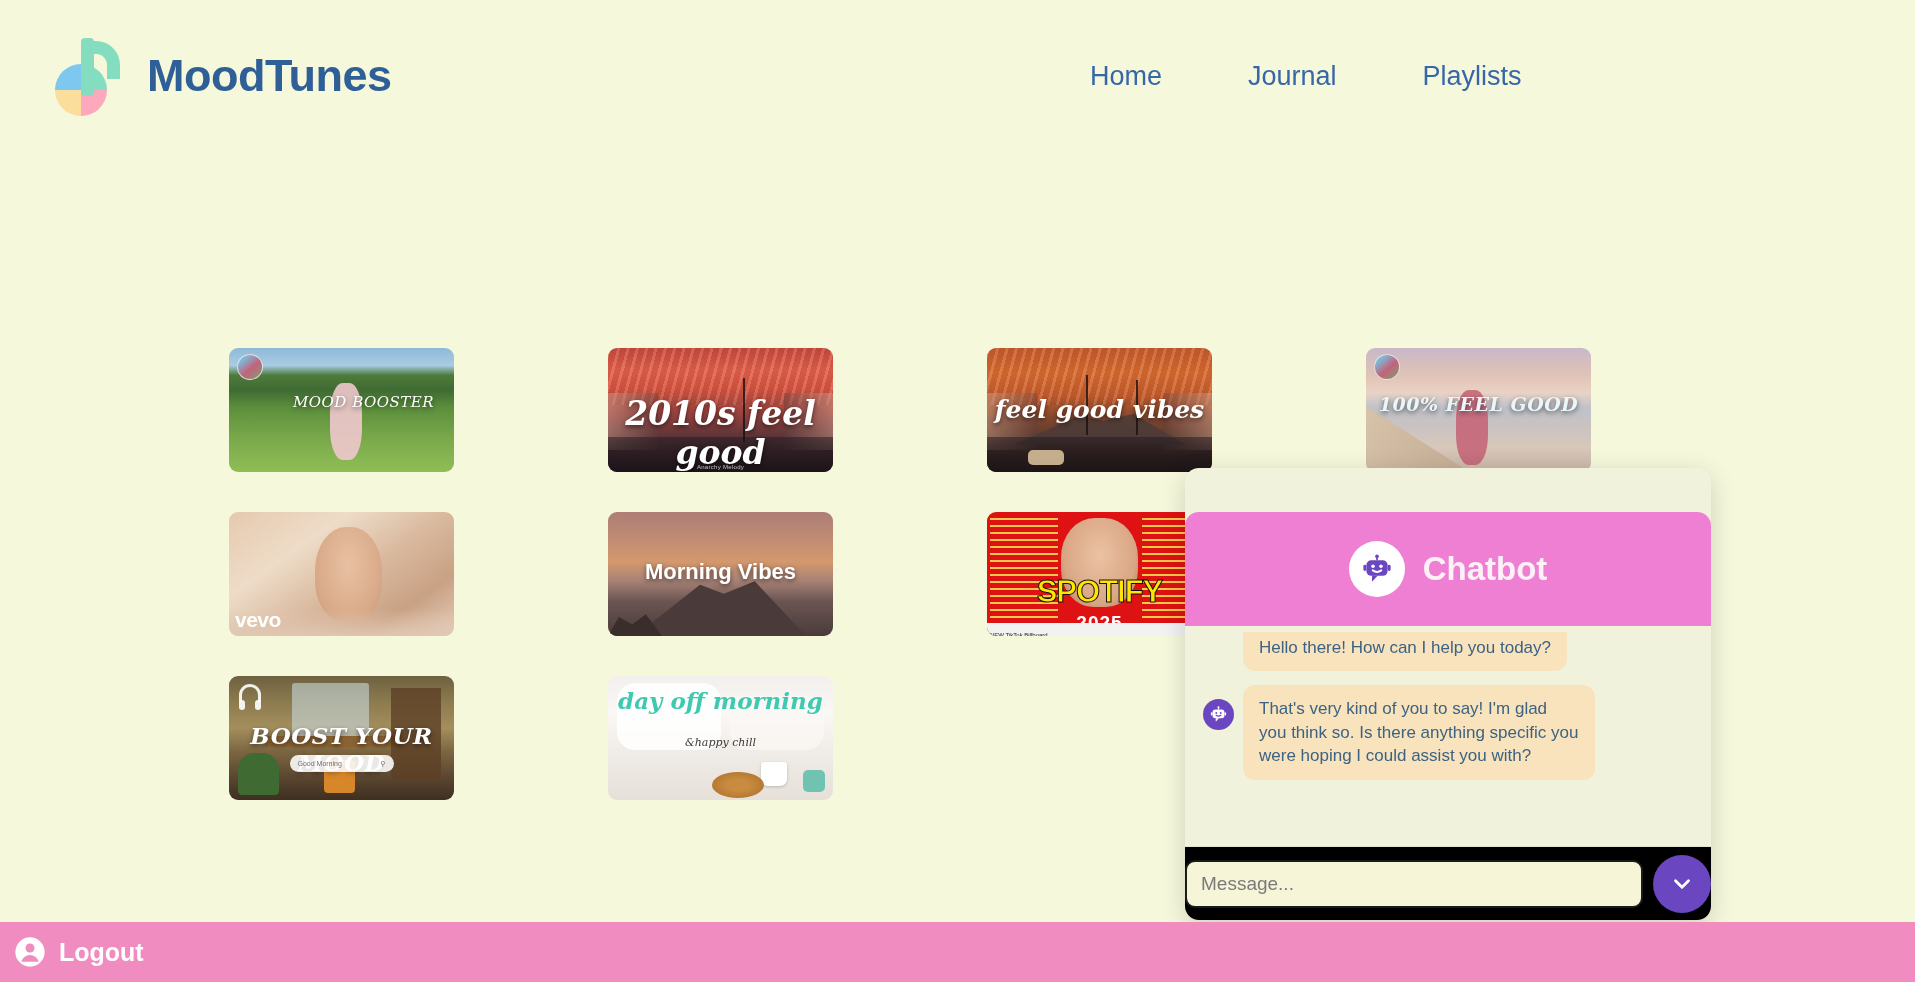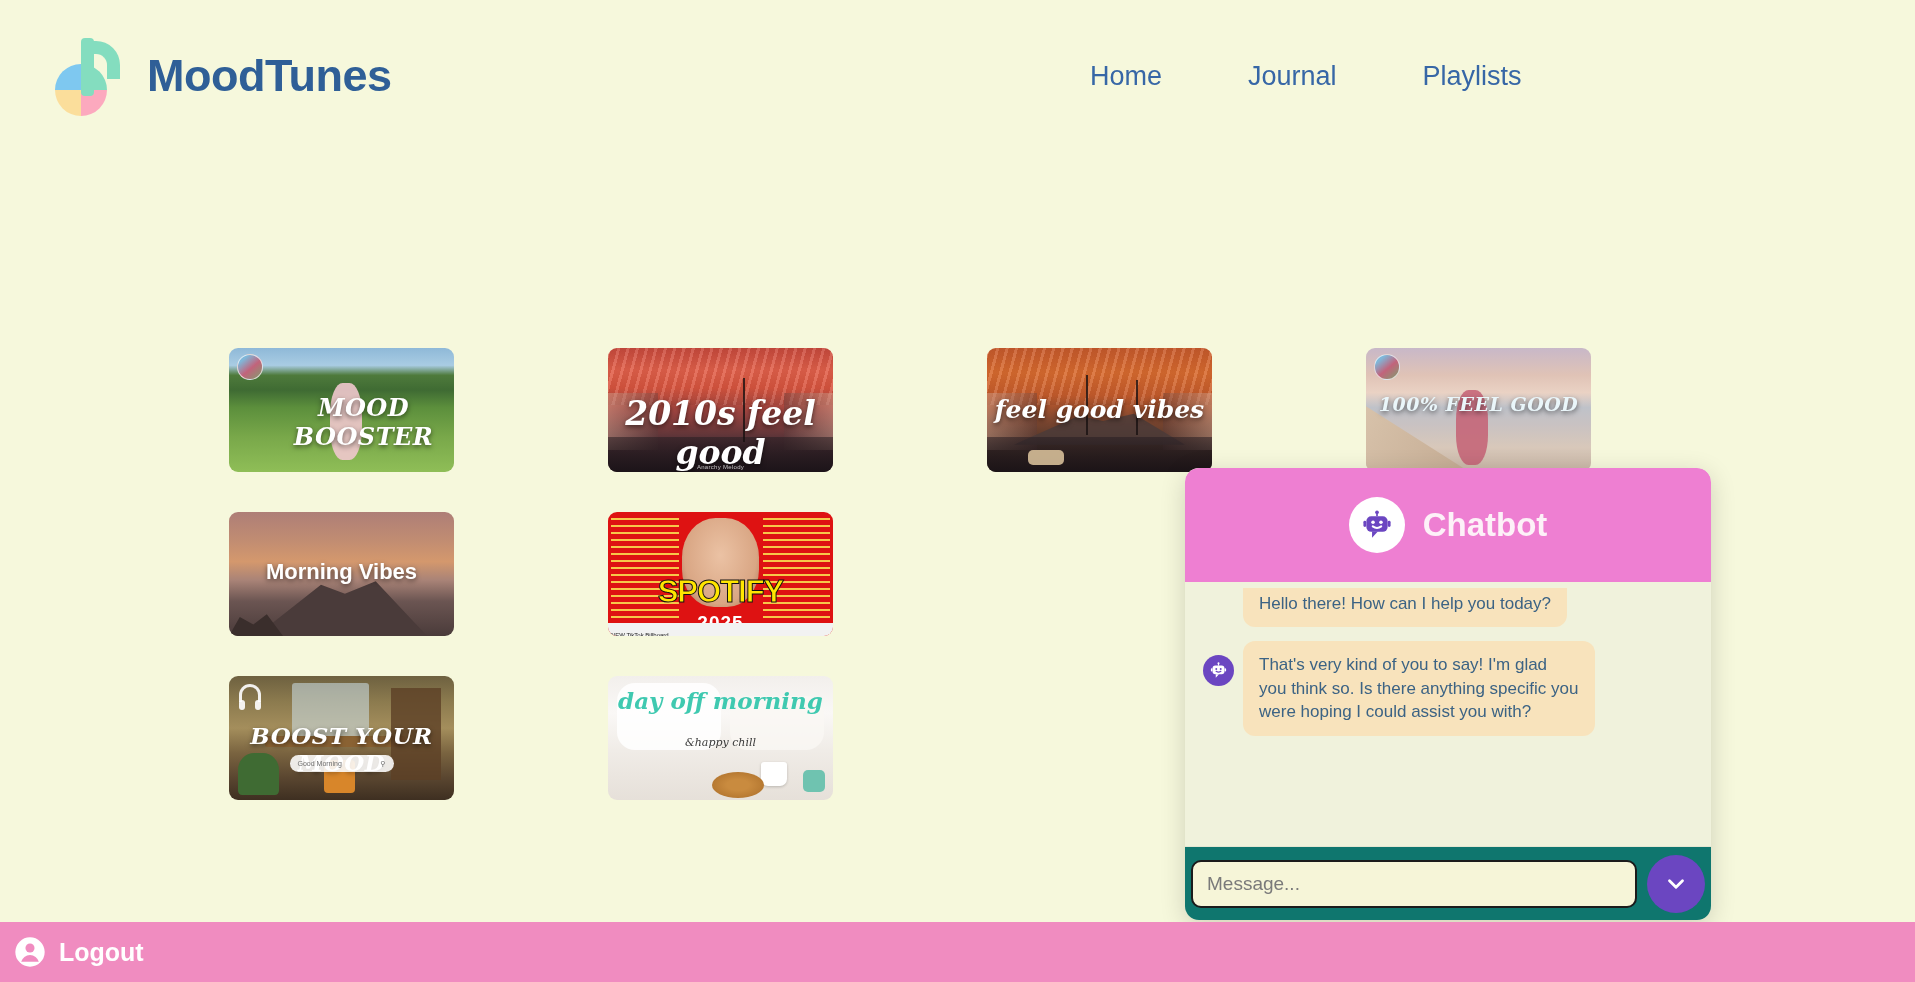--- a/index.html
+++ b/index.html
@@ -148,20 +148,21 @@
   .chatbot {
     position: absolute; left: 1185px; top: 468px; width: 526px; height: 452px;
     background: #F0F2DC; border-radius: 14px; overflow: hidden;
     box-shadow: 0 6px 26px rgba(0,0,0,.16);
     display: flex; flex-direction: column;
   }
   .chat-header {
     height: 114px; background: #EE7FD2;
     display: flex; align-items: center; justify-content: center; gap: 18px;
     border-radius: 14px 14px 0 0;
+    margin-top: 44px;
   }
   .bot-avatar-lg {
     width: 56px; height: 56px; border-radius: 50%; background: #FFFFFF;
     display: flex; align-items: center; justify-content: center; flex: none;
   }
   .chat-title { font-size: 33px; font-weight: bold; color: #FDF1F8; }
   .chat-body {
     flex: 1; padding: 6px 18px 10px 18px; overflow: hidden;
     background: #F0F2DC;
   }
@@ -175,22 +176,22 @@
   }
   .bubble {
     max-width: 352px; padding: 12px 16px; font-size: 17px; line-height: 1.38;
     border-radius: 12px;
   }
   .bubble.bot { background: #F8E3BC; color: #3C6384; }
   .bubble.user { background: #6B46C1; color: #FFFFFF; border-radius: 12px; }
   .bubble.first { border-radius: 0 0 12px 12px; margin-left: 40px; padding-top: 4px; }
   .chat-footer {
     height: 74px; border-top: 1px solid #E4E6D2;
-    display: flex; align-items: center; padding: 0 6px; gap: 10px;
-    background: #0f766e;
+    display: flex; align-items: center; padding: 0 0; gap: 10px;
+    background: #000000;
   }
   .msg-input {
     flex: 1; height: 48px; border-radius: 10px; border: 2px solid #1b1b1b;
     background: #F6F5D8; padding: 0 14px; font-size: 19px; color: #555;
     font-family: "Liberation Sans", sans-serif; outline: none;
   }
   .msg-input::placeholder { color: #7a7a7a; }
   .send-btn {
     width: 58px; height: 58px; border-radius: 50%; background: #6B46C1;
     border: none; cursor: pointer; flex: none;
@@ -234,21 +235,21 @@
 
   <div class="grid">
 
     <div class="grid-row">
 
       <div class="card">
         <div class="thumb bg-grass">
           <div class="person-silhouette" style="left:45%;top:28%;width:14%;height:62%;background:rgba(240,200,205,.9);"></div>
         </div>
         <div class="avatar-badge"></div>
-        <div class="overlay-text script-title" style="top:36%;font-size:24px;font-weight:bold;letter-spacing:.5px;padding-left:44px;">MOOD BOOSTER</div>
+        <div class="overlay-text script-title" style="top:36%;font-size:15px;font-weight:normal;letter-spacing:.5px;padding-left:44px;">MOOD BOOSTER</div>
       </div>
 
       <div class="card">
         <div class="thumb bg-sunset-street">
           <div class="sun-clouds"></div>
           <div class="house-l"></div>
           <div class="house-r"></div>
           <div class="road"></div>
           <div class="pole" style="left:60%;top:24%;height:52%;"></div>
         </div>
@@ -275,20 +276,27 @@
           <div style="position:absolute;left:0;bottom:0;width:46%;height:68%;background:linear-gradient(120deg,#D9C4AC,#C4AB93);clip-path:polygon(0 100%,0 22%,100% 100%);"></div>
           <div class="person-silhouette" style="left:40%;top:34%;width:14%;height:60%;background:rgba(196,96,116,.85);"></div>
         </div>
         <div class="avatar-badge"></div>
         <div class="overlay-text script-title" style="top:36%;font-size:19px;font-weight:bold;color:#EAF6FA;letter-spacing:.5px;">100% FEEL GOOD</div>
       </div>
     </div>
 
     <div class="grid-row">
 
+      <div class="card">
+        <div class="thumb bg-vevo">
+          <div class="face"></div>
+          <div style="position:absolute;left:0;bottom:0;width:100%;height:22%;background:linear-gradient(to top,rgba(225,200,180,.9),rgba(225,200,180,0));"></div>
+        </div>
+        <div class="vevo-logo">vevo</div>
+      </div>
 
       <div class="card">
         <div class="thumb bg-mountain">
           <div class="mountain-shape"></div>
           <div style="position:absolute;left:0;bottom:0;width:24%;height:22%;background:#3A2E2C;clip-path:polygon(0 100%,20% 30%,45% 58%,70% 20%,100% 100%);"></div>
         </div>
         <div class="overlay-text" style="top:38%;font-size:22px;font-weight:bold;">Morning Vibes</div>
       </div>
 
       <div class="card">

